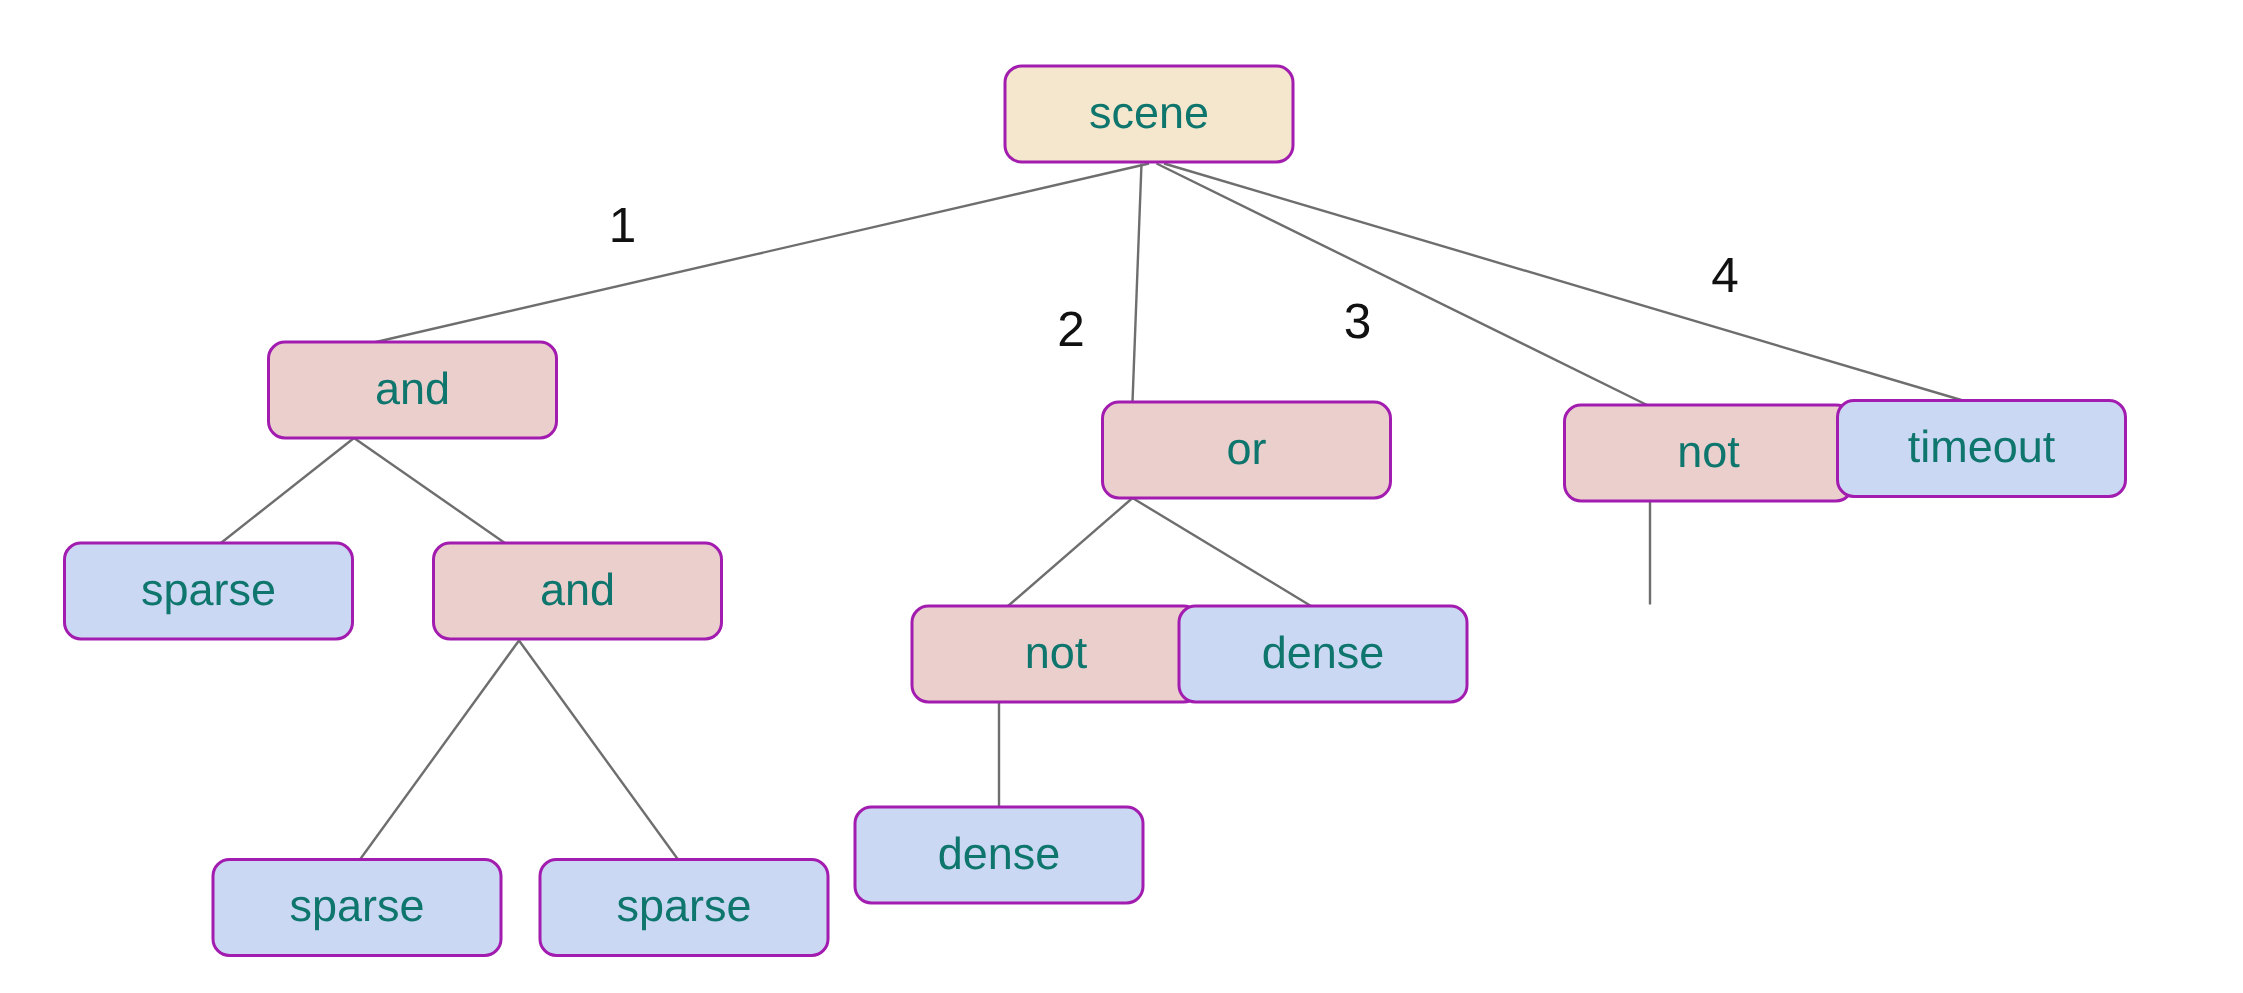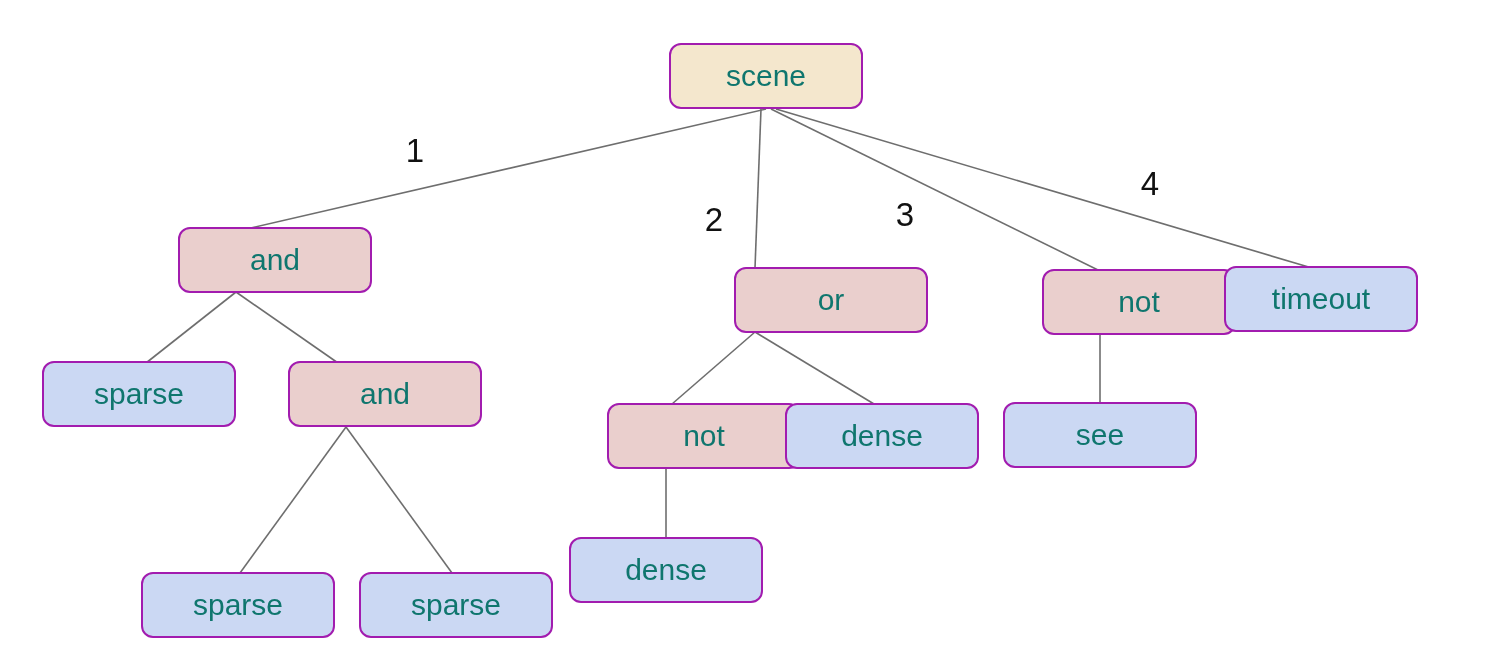--- a/index.html
+++ b/index.html
@@ -82,18 +82,17 @@
 
   <div class="node root" style="left:766px;  top:76px;">scene</div>
   <div class="node operator" style="left:236px;  top:260px;">and</div>
   <div class="node operator" style="left:792px;  top:300px;">or</div>
   <div class="node operator" style="left:1100px; top:302px;">not</div>
   <div class="node leaf" style="left:1321px; top:299px;">timeout</div>
   <div class="node leaf" style="left:139px;  top:394px;">sparse</div>
   <div class="node operator" style="left:346px;  top:394px;">and</div>
   <div class="node operator" style="left:665px;  top:436px;">not</div>
   <div class="node leaf" style="left:882px;  top:436px;">dense</div>
-  <div class="node leaf" style="left:1100px; top:435px;">see</div>
   <div class="node leaf" style="left:238px;  top:605px;">sparse</div>
   <div class="node leaf" style="left:456px;  top:605px;">sparse</div>
   <div class="node leaf" style="left:666px;  top:570px;">dense</div>
 
 </div>
 
 </body></html>

